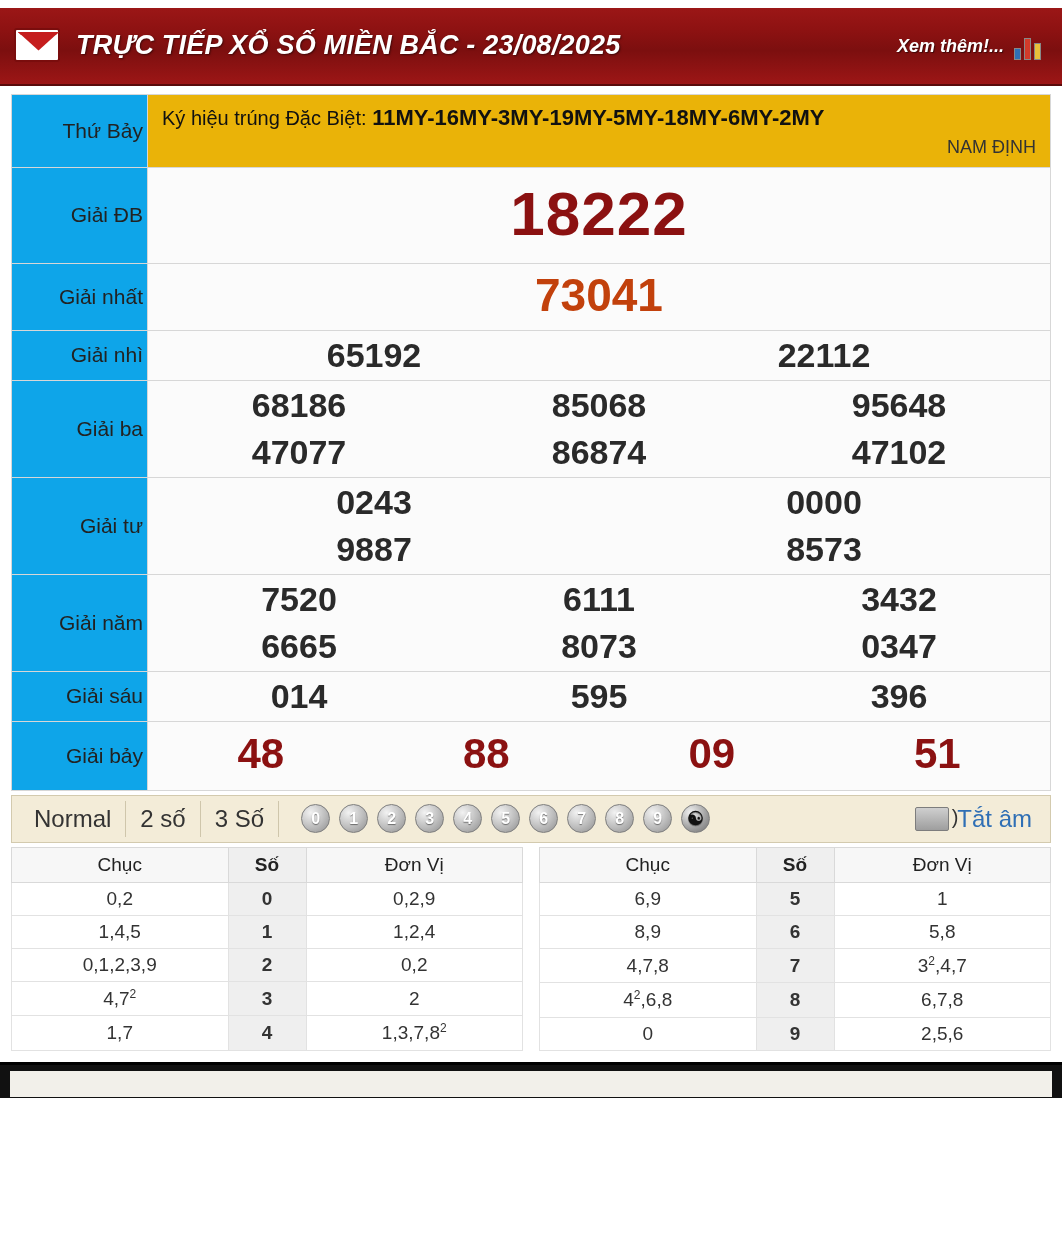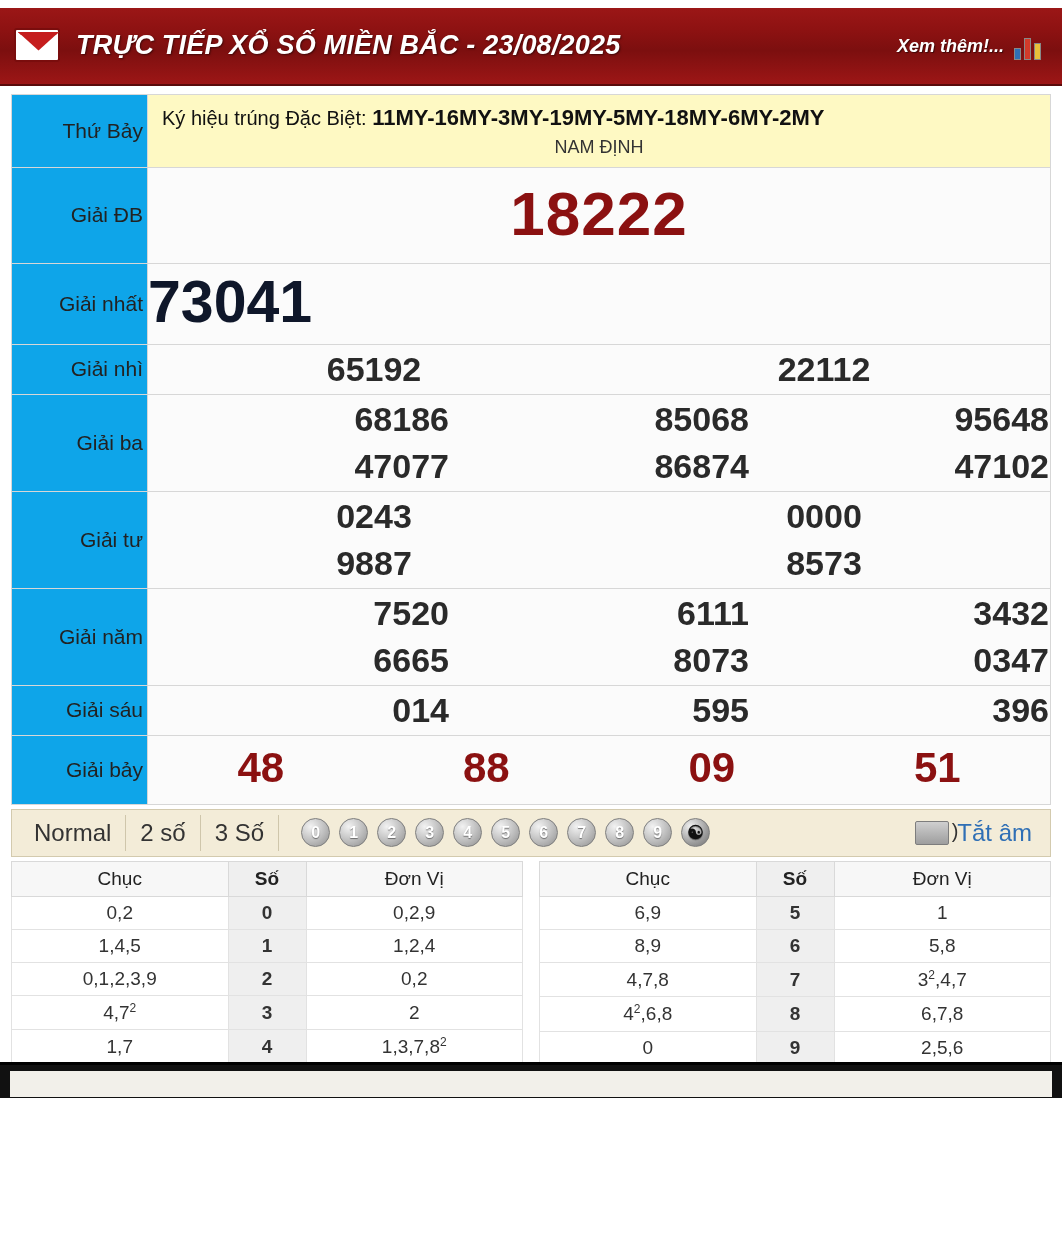--- a/index.html
+++ b/index.html
@@ -107,58 +107,59 @@
     font-size: 21px;
     color: #222;
     background: #0ea5e9;
     padding: 6px 4px;
   }
   .sym-cell {
     padding: 8px 14px;
     font-size: 20px;
     color: #111;
     line-height: 1.35;
-    background: #fef9c3;
+    background: #eab308;
   }
   .sym-cell b { font-size: 22px; }
   .province {
     display: block;
-    text-align: center;
+    text-align: right;
     font-size: 18px;
     color: #333;
     margin-top: 2px;
   }
   .row-db td.val {
     text-align: center;
     color: #8b1111;
     font-size: 62px;
     font-weight: bold;
     letter-spacing: 1px;
     padding: 10px 0 14px 0;
   }
   .row-g1 td.val {
-    color: #0f172a;
-    font-size: 59px;
+    text-align: center;
+    color: #c2410c;
+    font-size: 46px;
     font-weight: bold;
     padding: 4px 0 8px 0;
   }
   .nums2, .nums3 {
     width: 100%;
     border-collapse: collapse;
   }
   .nums2 td, .nums3 td {
     border: none;
     text-align: center;
     font-size: 34px;
     font-weight: bold;
     color: #2a2a2a;
     padding: 4px 0;
   }
   .nums2 td { width: 50%; }
-  .nums3 td { width: 33.33%; text-align: right; }
+  .nums3 td { width: 33.33%; }
   .row-g7 td.val { padding: 4px 0 8px 0; }
   .nums7 { width: 100%; border-collapse: collapse; }
   .nums7 td {
     border: none;
     width: 25%;
     text-align: center;
     font-size: 42px;
     font-weight: bold;
     color: #8b1111;
     padding: 4px 0;

